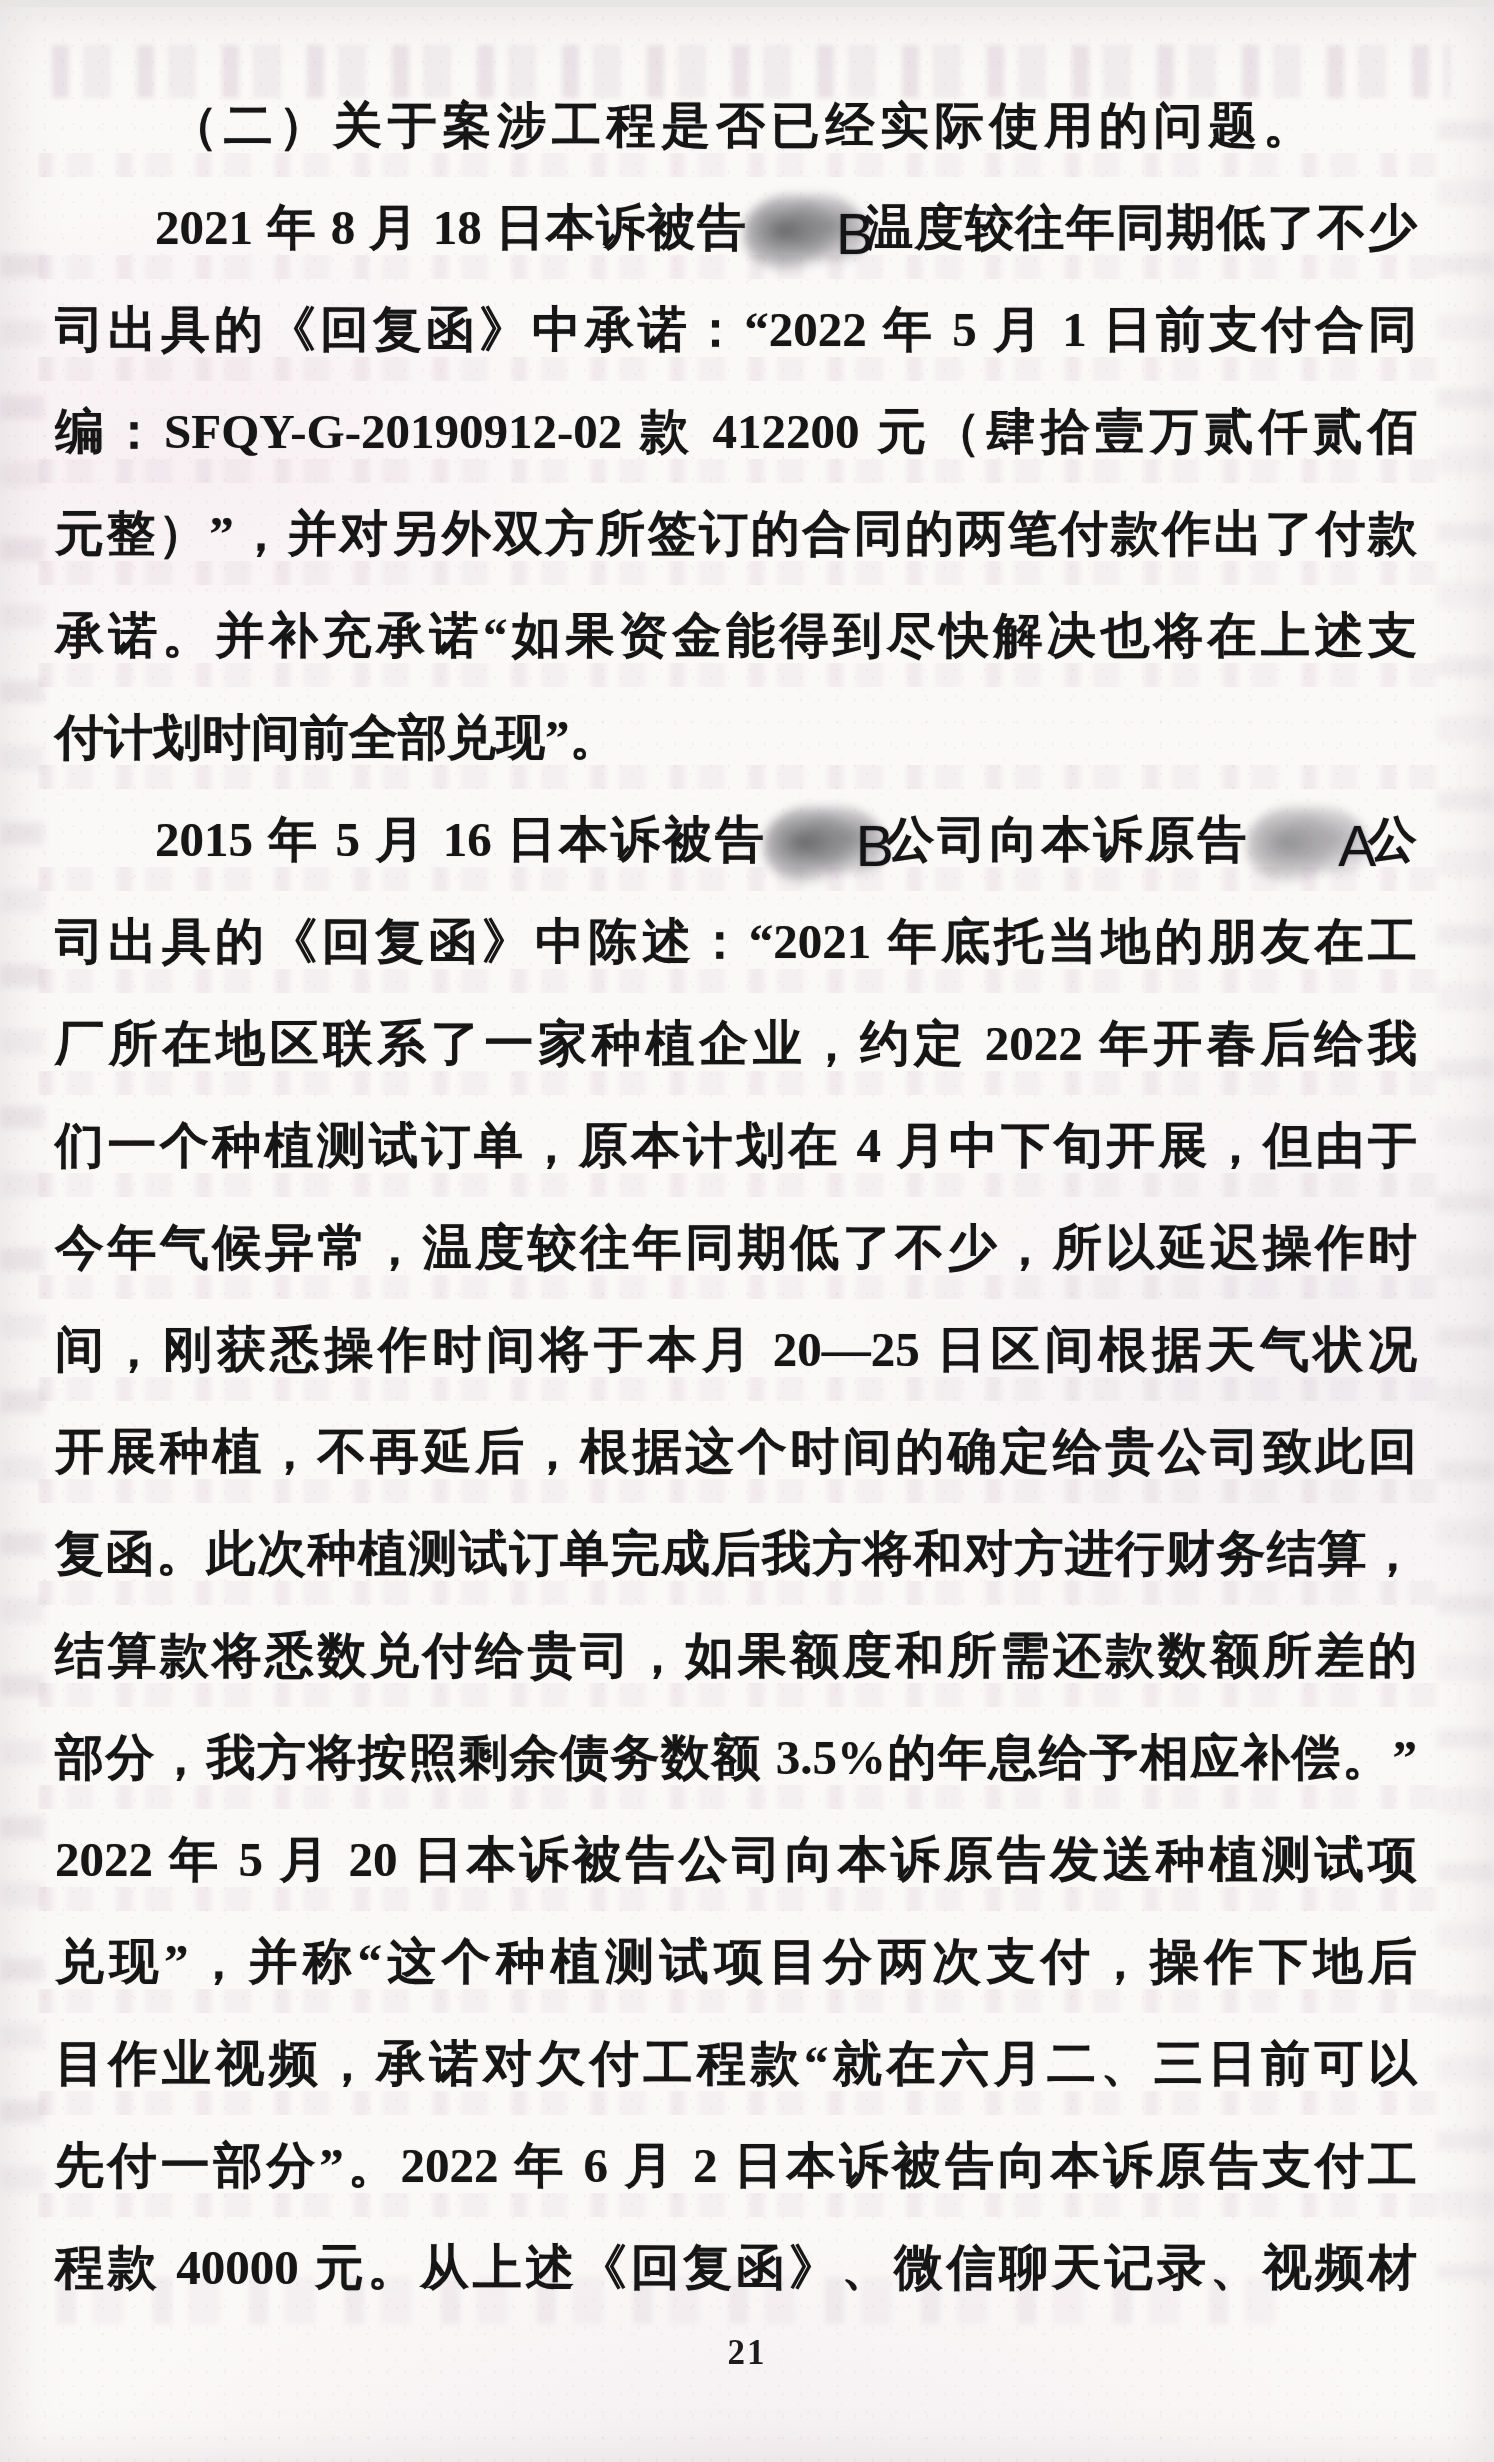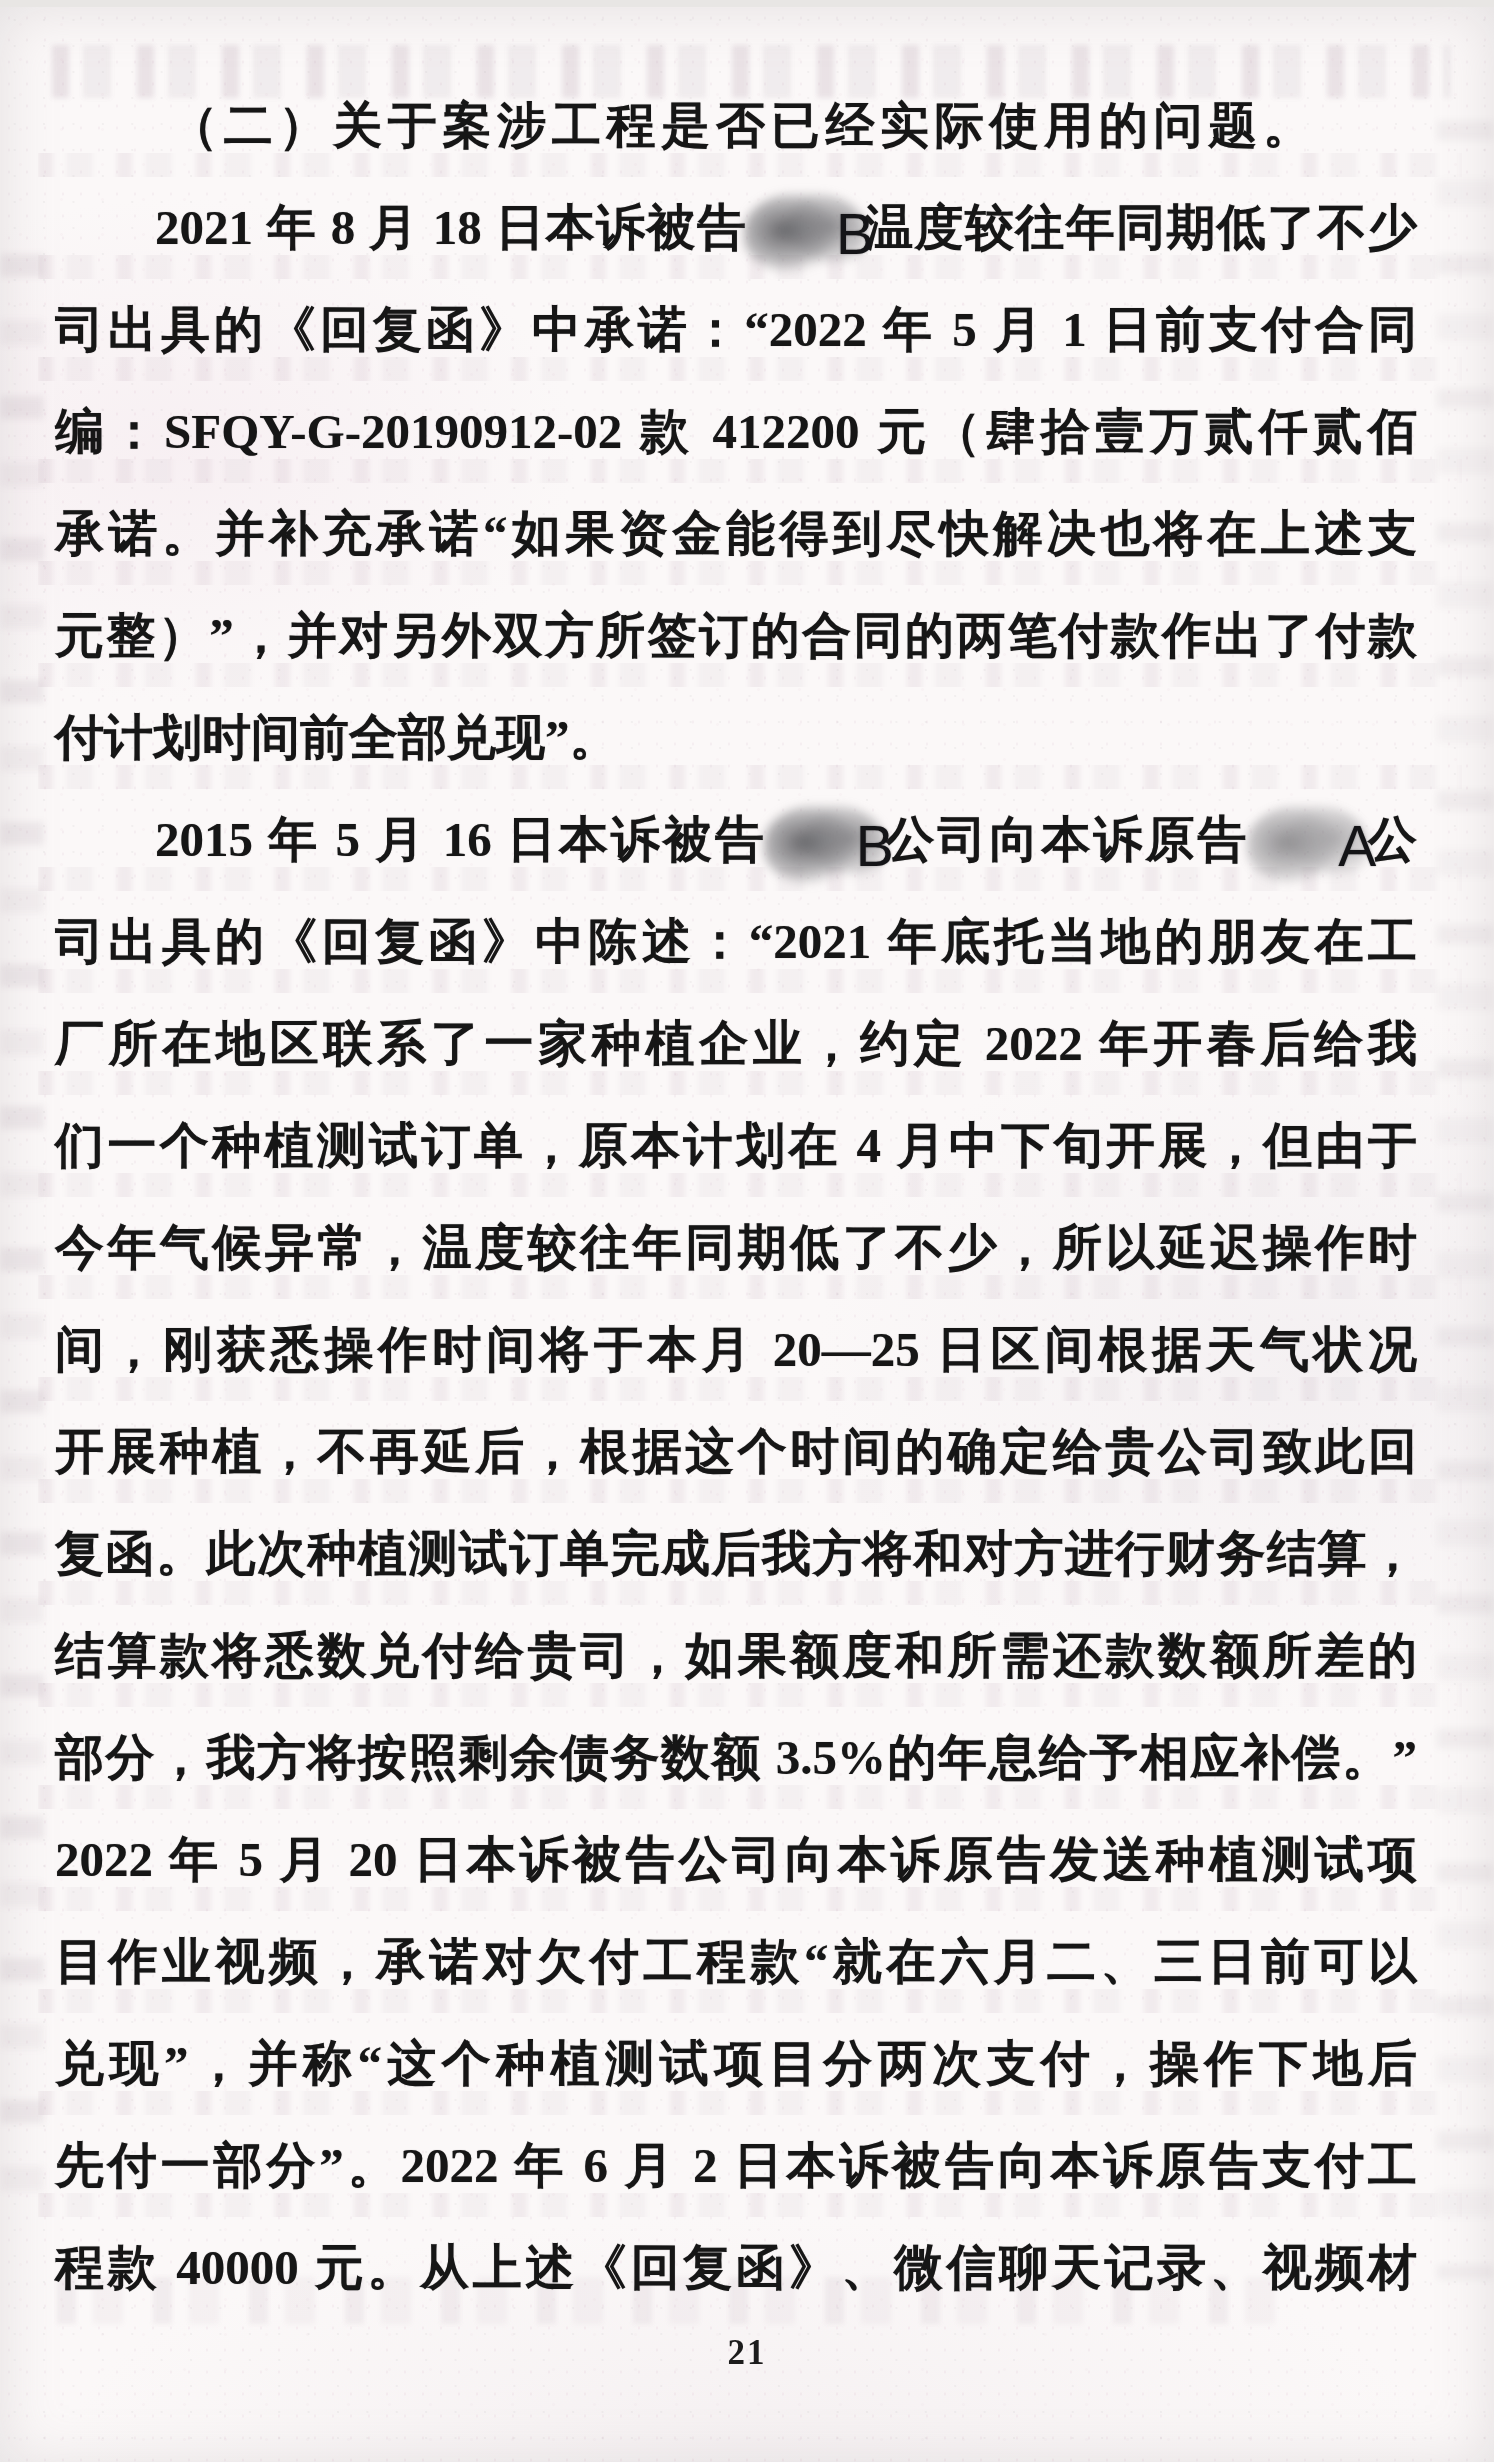--- a/index.html
+++ b/index.html
@@ -117,40 +117,40 @@
 
   <div class="text-block">
 
     <div class="line heading short">（二）关于案涉工程是否已经实际使用的问题。</div>
 
     <div class="line indent2"><span>2021 年 8 月 18 日本诉被告</span><span class="redact">
           <span class="redact-letter">B</span>
         </span><span>温度较往年同期低了不少</span></div>
     <div class="line">司出具的《回复函》中承诺：“2022 年 5 月 1 日前支付合同</div>
     <div class="line">编：SFQY-G-20190912-02 款 412200 元（肆拾壹万贰仟贰佰</div>
+    <div class="line">元整）”，并对另外双方所签订的合同的两笔付款作出了付款</div>
     <div class="line">承诺。并补充承诺“如果资金能得到尽快解决也将在上述支</div>
-    <div class="line">元整）”，并对另外双方所签订的合同的两笔付款作出了付款</div>
     <div class="line short">付计划时间前全部兑现”。</div>
 
     <div class="line indent2"><span>2015 年 5 月 16 日本诉被告</span><span class="redact">
           <span class="redact-letter">B</span>
         </span><span>公司向本诉原告</span><span class="redact light">
           <span class="redact-letter">A</span>
         </span><span>公</span></div>
     <div class="line">司出具的《回复函》中陈述：“2021 年底托当地的朋友在工</div>
     <div class="line">厂所在地区联系了一家种植企业，约定 2022 年开春后给我</div>
     <div class="line">们一个种植测试订单，原本计划在 4 月中下旬开展，但由于</div>
     <div class="line">今年气候异常，温度较往年同期低了不少，所以延迟操作时</div>
     <div class="line">间，刚获悉操作时间将于本月 20—25 日区间根据天气状况</div>
     <div class="line">开展种植，不再延后，根据这个时间的确定给贵公司致此回</div>
     <div class="line">复函。此次种植测试订单完成后我方将和对方进行财务结算，</div>
     <div class="line">结算款将悉数兑付给贵司，如果额度和所需还款数额所差的</div>
     <div class="line">部分，我方将按照剩余债务数额 3.5%的年息给予相应补偿。”</div>
     <div class="line">2022 年 5 月 20 日本诉被告公司向本诉原告发送种植测试项</div>
+    <div class="line">兑现”，并称“这个种植测试项目分两次支付，操作下地后</div>
     <div class="line">目作业视频，承诺对欠付工程款“就在六月二、三日前可以</div>
-    <div class="line">兑现”，并称“这个种植测试项目分两次支付，操作下地后</div>
     <div class="line">先付一部分”。2022 年 6 月 2 日本诉被告向本诉原告支付工</div>
     <div class="line">程款 40000 元。从上述《回复函》、微信聊天记录、视频材</div>
   </div>
 
   <div class="page-number">21</div>
 </div>
 
 
 </body></html>

